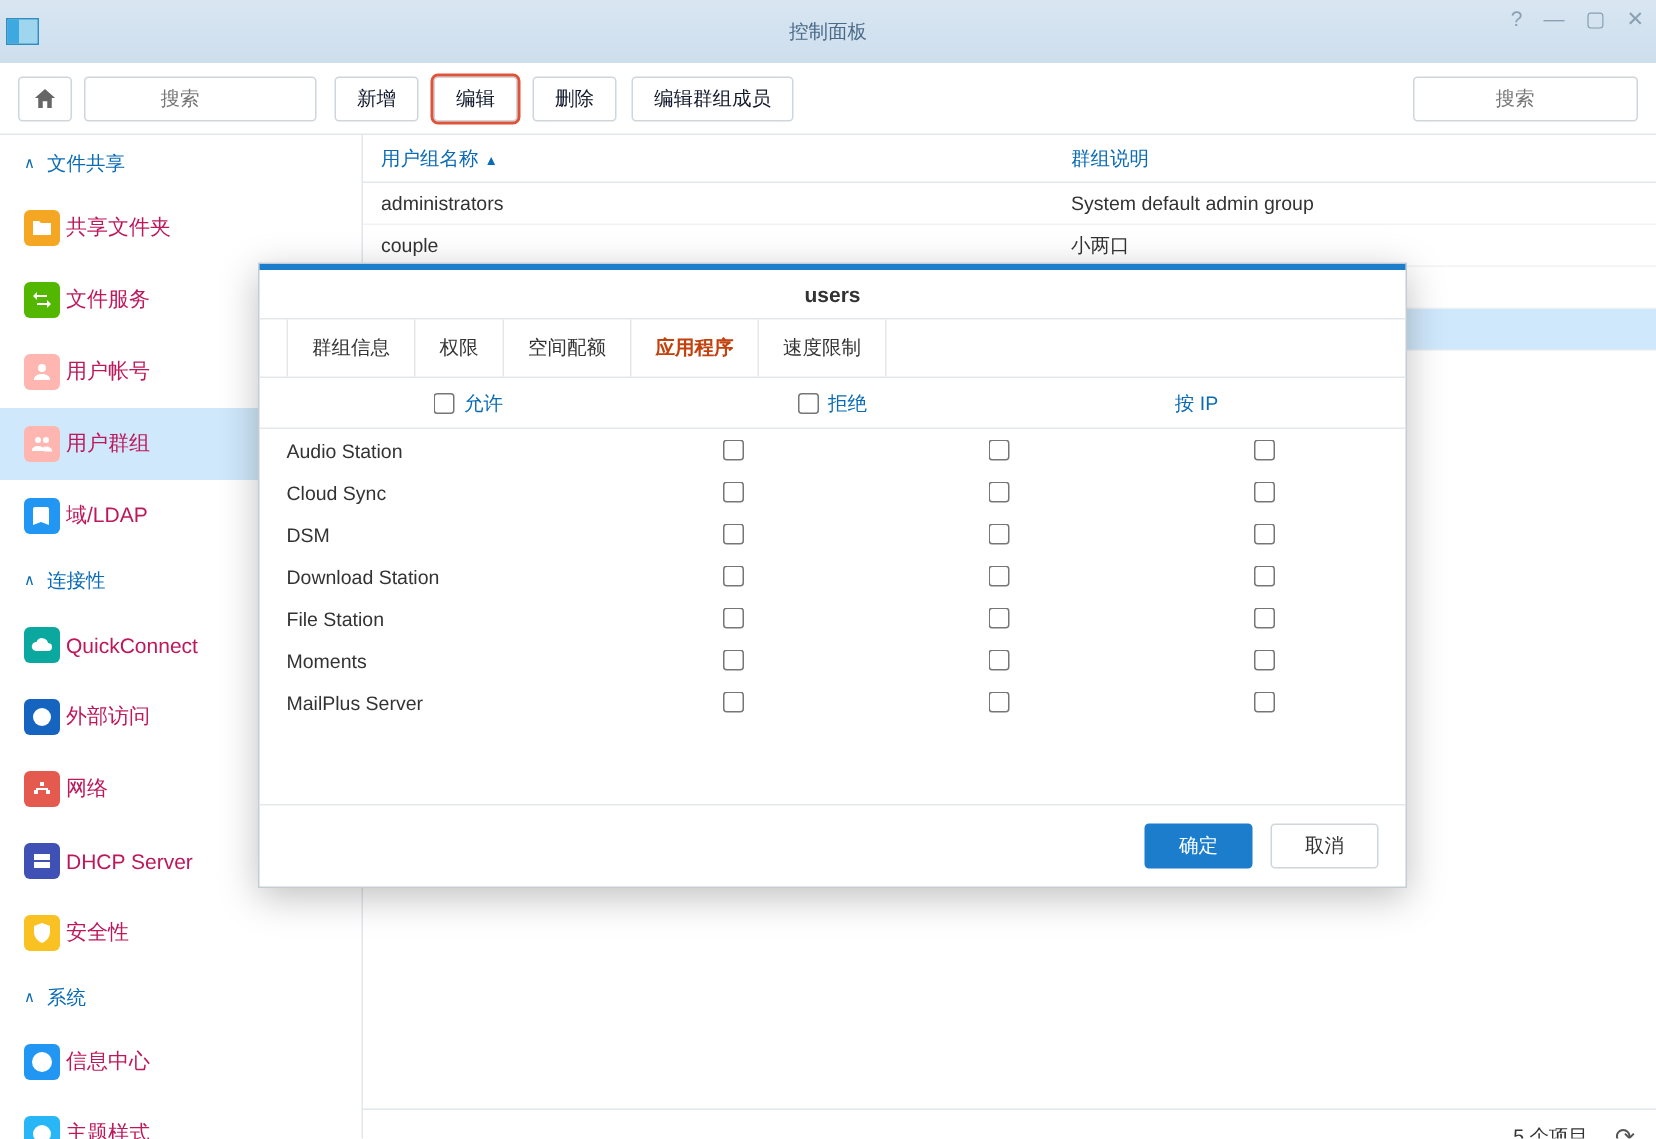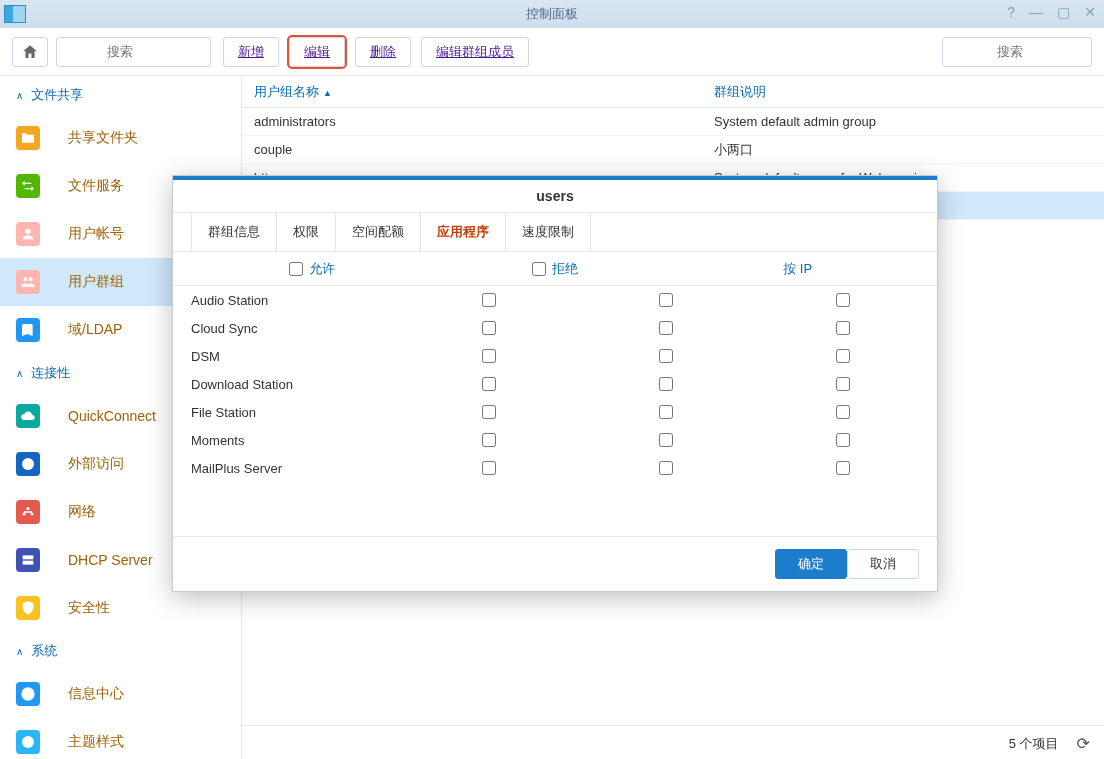--- a/index.html
+++ b/index.html
@@ -1,45 +1,45 @@
 <!DOCTYPE html>
 <html><head>
 <meta charset="utf-8">
 <style>
 * { box-sizing: border-box; margin: 0; padding: 0; font-family: "Microsoft YaHei", Arial, sans-serif; }
 body { background: #fff; font-size: 13px; color: #333; overflow: hidden; width: 1104px; height: 759px; position: relative; }
 
 
-.titlebar { height: 28px; background: linear-gradient(#d9e6f2,#cddeed); display: flex; align-items: center; position: relative; }
+.titlebar { height: 42px; background: linear-gradient(#d9e6f2,#cddeed); display: flex; align-items: center; position: relative; }
 .titlebar-icon { width: 22px; height: 18px; margin-left: 4px; background: linear-gradient(90deg,#3da9e0 40%,#9ed6f0 40%); border: 1px solid #2c8fbf; }
 .title-text { position: absolute; left: 50%; transform: translateX(-50%); color: #4a6a87; font-size: 13px; }
 .winbtns { position: absolute; right: 8px; top: 4px; display: flex; gap: 14px; color: #8aa1b3; font-size: 14px; }
 .winbtn { cursor: pointer; }
 
 
 .toolbar { height: 48px; border-bottom: 1px solid #e1e7ec; display: flex; align-items: center; padding: 0 12px; }
 .home-btn { width: 36px; height: 30px; border: 1px solid #cfd6dc; border-radius: 3px; display:flex;align-items:center;justify-content:center; margin-right: 8px; cursor:pointer;}
 .search-box { display:flex;align-items:center; border:1px solid #cfd6dc; border-radius:3px; height:30px; padding:0 6px;gap:40px; }
 .search-box input { border:none; outline:none; font-size:13px; padding:0 4px; width: 120px; background:transparent; }
 .sidebar-search { width: 155px; }
 .main-search { width: 150px; }
 .action-btns { display:flex; gap:10px; margin-left: 12px; }
-.btn { height:30px; padding: 0 14px; border:1px solid #cfd6dc; border-radius:3px; background:#fff; display:flex; align-items:center; justify-content:center; cursor:pointer; font-size:13px; color:#4c1d95;text-decoration:underline;}
+.btn { height:30px; padding: 0 14px; border:1px solid #cfd6dc; border-radius:3px; background:#fff; display:flex; align-items:center; justify-content:center; cursor:pointer; font-size:13px; color:#0f172a;}
 .btn.highlight { outline: 2px solid #e0533b; outline-offset: 0; }
 .right-search { margin-left:auto; }
 
 
 .body-area { display:flex; height: calc(759px - 26px - 48px); }
 .sidebar { width: 242px; border-right:1px solid #e1e7ec; overflow-y:auto; padding-bottom: 20px; }
 .main { flex:1; display:flex; flex-direction:column; position:relative; }
 
 
 .sec-header { display:flex; align-items:center; gap:8px; padding: 10px 16px; color:#0a6bb5; font-size:13px; cursor:pointer;}
 .chev { font-size:10px; color:#0a6bb5; display:inline-block; transform: rotate(0deg); }
-.sb-item { display:flex; align-items:center; gap:28px; height:48px; padding: 0 16px; cursor:pointer; color:#a16207; }
+.sb-item { display:flex; align-items:center; gap:4px; height:48px; padding: 0 16px; cursor:pointer; color:#be185d; }
 .sb-item.active { background:#cfe8fb; }
 .sb-item .ico { width:24px; height:24px; display:flex;align-items:center;justify-content:center; border-radius:4px;}
 .sb-label { font-size: 14px; }
 
 
 .col-headers { display:flex; height:32px; align-items:center; border-bottom:1px solid #e1e7ec; padding:0 12px; color:#0a6bb5; font-size:13px;}
 .col-headers .c1 { width:460px; cursor:pointer;}
 .col-headers .c2 { flex:1; }
 .sort-arrow { font-size:9px; margin-left:4px; }
 .tbl-row { display:flex; height:28px; align-items:center; padding:0 12px; border-bottom:1px solid #f0f2f4; font-size:13px; color:#333;}
@@ -61,21 +61,21 @@
 
 .app-header { display:flex; align-items:center; height:34px; padding: 0 18px; color:#0a6bb5; font-size:13px; border-bottom:1px solid #e4e8eb;}
 .app-header .ah-name { width:210px; }
 .app-header .ah-col { flex:1; display:flex; align-items:center; justify-content:center; gap:6px;}
 .app-list { height: 250px; overflow-y:auto; padding: 0 6px 0 18px; position:relative;}
 .app-row { display:flex; align-items:center; height:28px; font-size:13px;}
 .app-row .ar-name { width:210px; color:#333; }
 .app-row .ar-col { flex:1; display:flex; align-items:center; justify-content:center;}
 input[type=checkbox] { width:14px; height:14px; cursor:pointer;}
 
-.dialog-footer { border-top:1px solid #e4e8eb; padding: 12px 18px; display:flex; justify-content:flex-end; }
+.dialog-footer { border-top:1px solid #e4e8eb; padding: 12px 18px; display:flex; justify-content:flex-end; gap:12px;}
 .dbtn { height:30px; padding:0 22px; border-radius:3px; border:1px solid #cfd6dc; background:#fff; cursor:pointer; display:flex;align-items:center; font-size:13px;}
 .dbtn.primary { background:#1c7dcd; color:#fff; border-color:#1c7dcd;}
 
 
 .ic-orange{background:#f5a623;} .ic-green{background:#53b700;}
 .ic-blue{background:#2196f3;} .ic-dblue{background:#1565c0;} .ic-teal{background:#0aa89e;}
 .ic-navy{background:#3f51b5;} .ic-yellow{background:#f9c222;} .ic-cyan{background:#29b6f6;}
 .ico svg{width:16px;height:16px;fill:#fff;}
 .mag { width:14px;height:14px;fill:#888; }
 .home-svg { width:18px;height:18px;fill:#666;}

